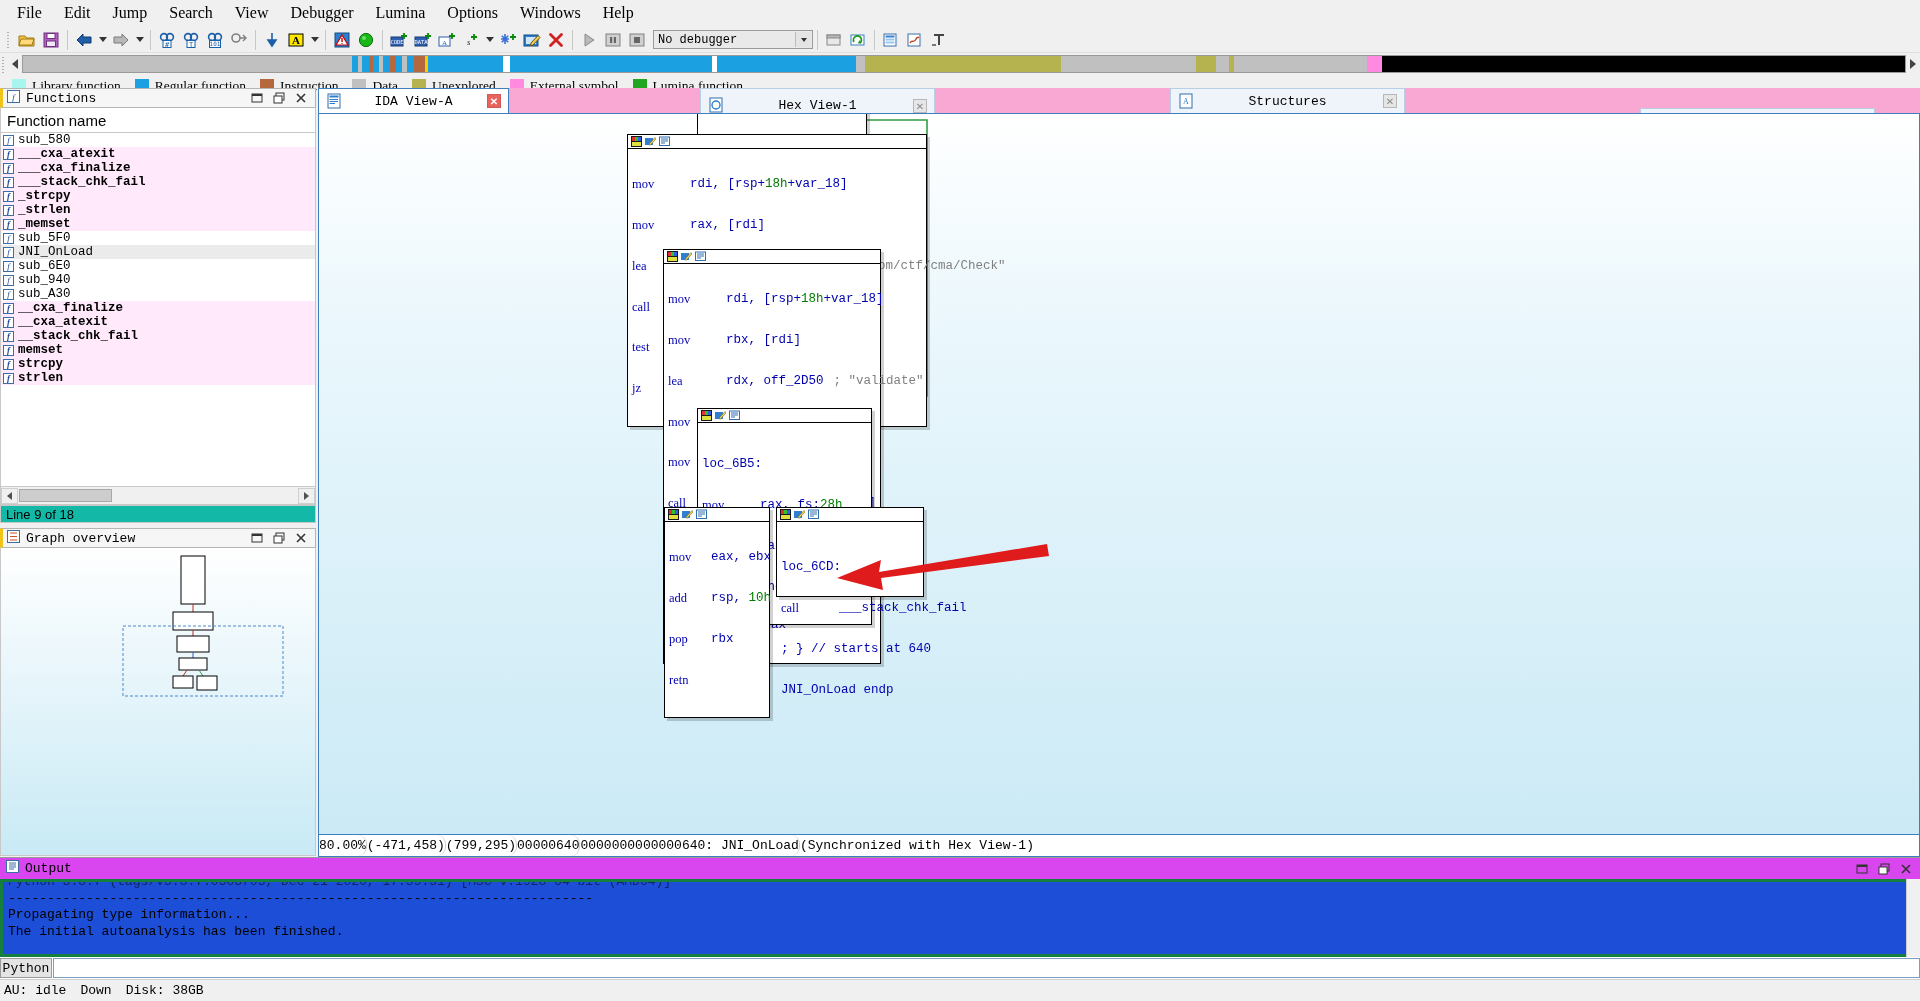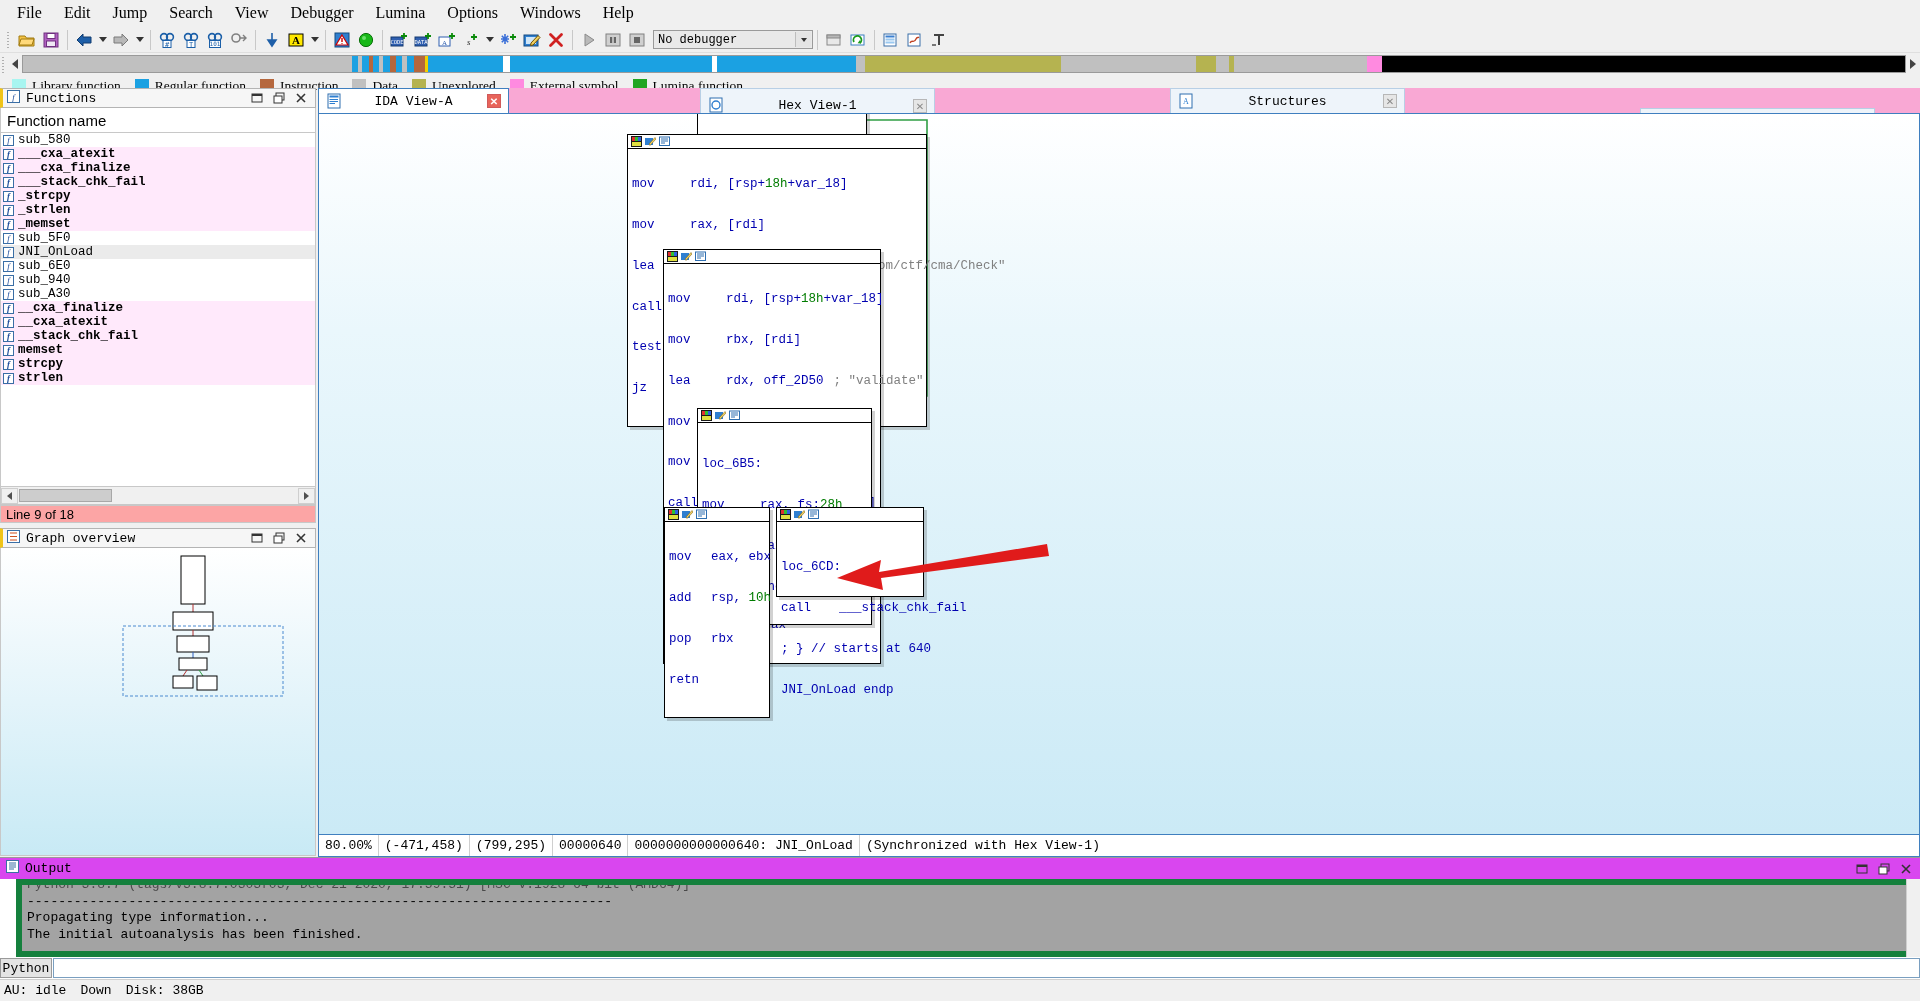--- a/index.html
+++ b/index.html
@@ -111,21 +111,21 @@
   .fn-row.sel   { background:#ebebeb; }
   .fn-row.plain { background:#fff; }
   .fn-hscroll { position:absolute; left:0; right:0; bottom:18px; height:18px;
      border:1px solid #c8c8c8; border-top:none; background:#f0f0f0; display:flex; align-items:center; }
   .sb-arrow { width:17px;height:16px;background:#f0f0f0;border:1px solid #cfcfcf;
      display:flex;align-items:center;justify-content:center; }
   .sb-arrow.l::after{content:"";border-top:4px solid transparent;border-bottom:4px solid transparent;border-right:5px solid #505050;}
   .sb-arrow.r::after{content:"";border-top:4px solid transparent;border-bottom:4px solid transparent;border-left:5px solid #505050;}
   .sb-thumb { height:13px; background:#cdcdcd; border:1px solid #a8a8a8; }
   .fn-status { position:absolute; left:0; right:0; bottom:0; height:18px;
-     border:1px solid #c8c8c8; background:#fca5a5; display:flex; align-items:center;
+     border:1px solid #c8c8c8; background:#14b8a6; display:flex; align-items:center;
      padding-left:5px; font-size:13px; }
 
   
   #overview-panel { left:0; top:440px; width:316px; height:328px; }
   .ov-body { position:absolute; left:0; right:0; top:20px; bottom:0;
      border:1px solid #c8c8c8; border-top:none;
      background: linear-gradient(to bottom, #ffffff 0%, #e9f6fb 40%, #c8eaf5 100%); overflow:hidden;}
 
   
   #idaview { left:318px; top:0; right:0; bottom:0; }
@@ -139,49 +139,49 @@
   .tab .tclose{ position:absolute; right:7px; width:14px;height:14px;
       border:1px solid #b7b7b7; background:#e6e6e6; color:#888; font-size:10px;
       display:flex;align-items:center;justify-content:center; font-family:"Liberation Sans",sans-serif;}
   .tab.active .tclose{ border-color:#d05a5a; background:#e8645a; color:#fff; font-weight:bold;}
   .graph-area { position:absolute; left:0; right:0; top:25px; bottom:22px;
       border:1px solid #3f7fbf; background: linear-gradient(to bottom,#ffffff 0%,#eaf7fc 30%, #cbeaf6 100%);
       overflow:hidden; }
   .gv-status { position:absolute; left:0; right:0; bottom:0; height:22px;
       border:1px solid #3f7fbf; border-top:none; background:#fff; display:flex; align-items:center;
       font-family:"Liberation Mono", monospace; font-size:13px; }
-  .gv-status .cell { padding:0 6px; border-right:1px solid #cfcfcf; height:100%; display:flex; align-items:center; white-space:nowrap;}
+  .gv-status .cell { padding:0 0; border-right:1px solid #cfcfcf; height:100%; display:flex; align-items:center; white-space:nowrap;border-radius:9px;}
   .gv-status .cell:last-child{border-right:none;}
 
   
   .node { position:absolute; background:#fff; border:1px solid #000;
       box-shadow: 3px 3px 0 rgba(0,0,0,0.18); }
   .node-hdr { height:14px; background:#fff; border-bottom:1px solid #000; display:flex; align-items:center; padding-left:3px; gap:3px;}
   .node-body { padding:2px 4px 3px 4px; font-family:"Liberation Mono", monospace;
       font-size:12.5px; line-height:13.6px; white-space:pre; color:#000; }
   .asm { display:flex; }
-  .mn { color:#0000b0; width:58px; flex:none; }
+  .mn { color:#0000b0; width:58px; flex:none;font-family:Liberation Serif, serif; }
   .op { color:#0000b0; }
   .num { color:#007c00; }
   .hexnum { color:#d08000; }
   .cmt { color:#808080; }
   .lbl { color:#0000b0; }
   .nodeicon { width:11px; height:11px; display:block; }
 
   
   .big-arrow { position:absolute; pointer-events:none; }
 
   
   .output-win { position:absolute; left:0; right:0; bottom:22px; height:122px; background:#fff; }
   .out-title { height:22px; background:#d946ef; display:flex; align-items:center;
       border-top:1px solid #9a9a9a; padding-left:6px; font-family:"Liberation Mono",monospace; font-size:13px;}
   .out-title .ttxt{margin-left:6px;}
   .out-body { position:absolute; left:0; right:0; top:22px; bottom:22px;
-      background:#a3a3a3; border:6px solid #15803d; overflow:hidden;
-      font-family:"Liberation Mono", monospace; font-size:13px; line-height:16.5px; padding-left:5px;margin-left:16px;}
+      background:#1d4ed8; border:3px solid #15803d; overflow:hidden;
+      font-family:"Liberation Mono", monospace; font-size:13px; line-height:16.5px; padding-left:5px;}
   .out-cmd { position:absolute; left:0; right:0; bottom:0; height:22px; display:flex; align-items:center; }
   .out-cmd .lang { width:52px; height:20px; background:#e4e4e4; border:1px solid #9a9a9a;
       display:flex; align-items:center; justify-content:center;
       font-family:"Liberation Mono",monospace; font-size:13px; }
   .out-cmd .inp { flex:1; height:20px; background:#fff; border:1px solid #7a9fc0; margin-left:1px; }
 
   
   .statusbar { position:absolute; left:0; right:0; bottom:0; height:22px; background:#f0f0f0;
       display:flex; align-items:center; border-top:1px solid #cfcfcf;
       font-family:"Liberation Mono", monospace; font-size:13px; }

